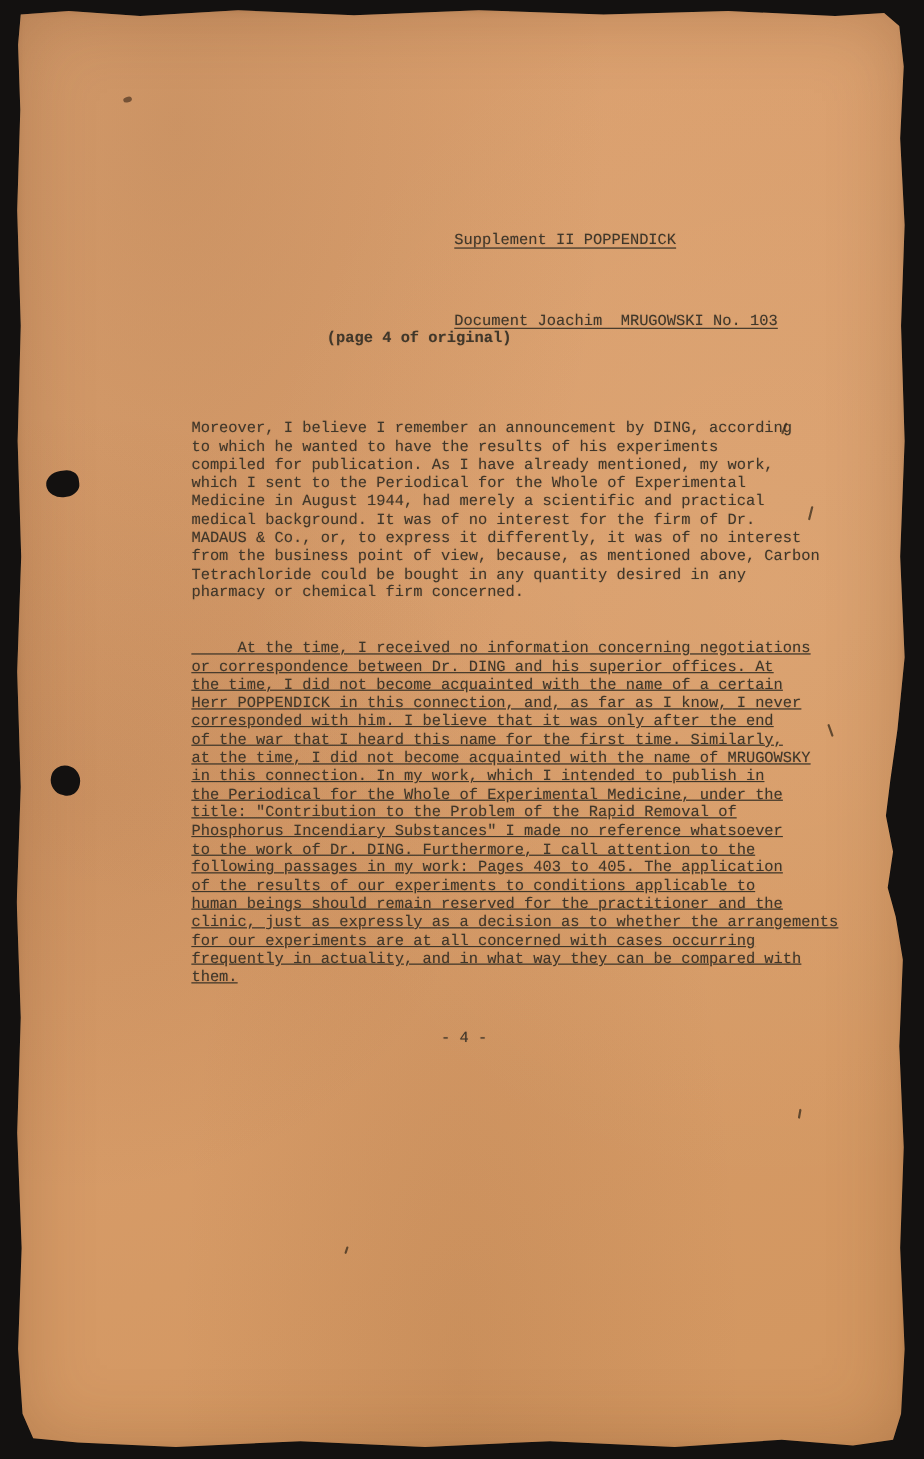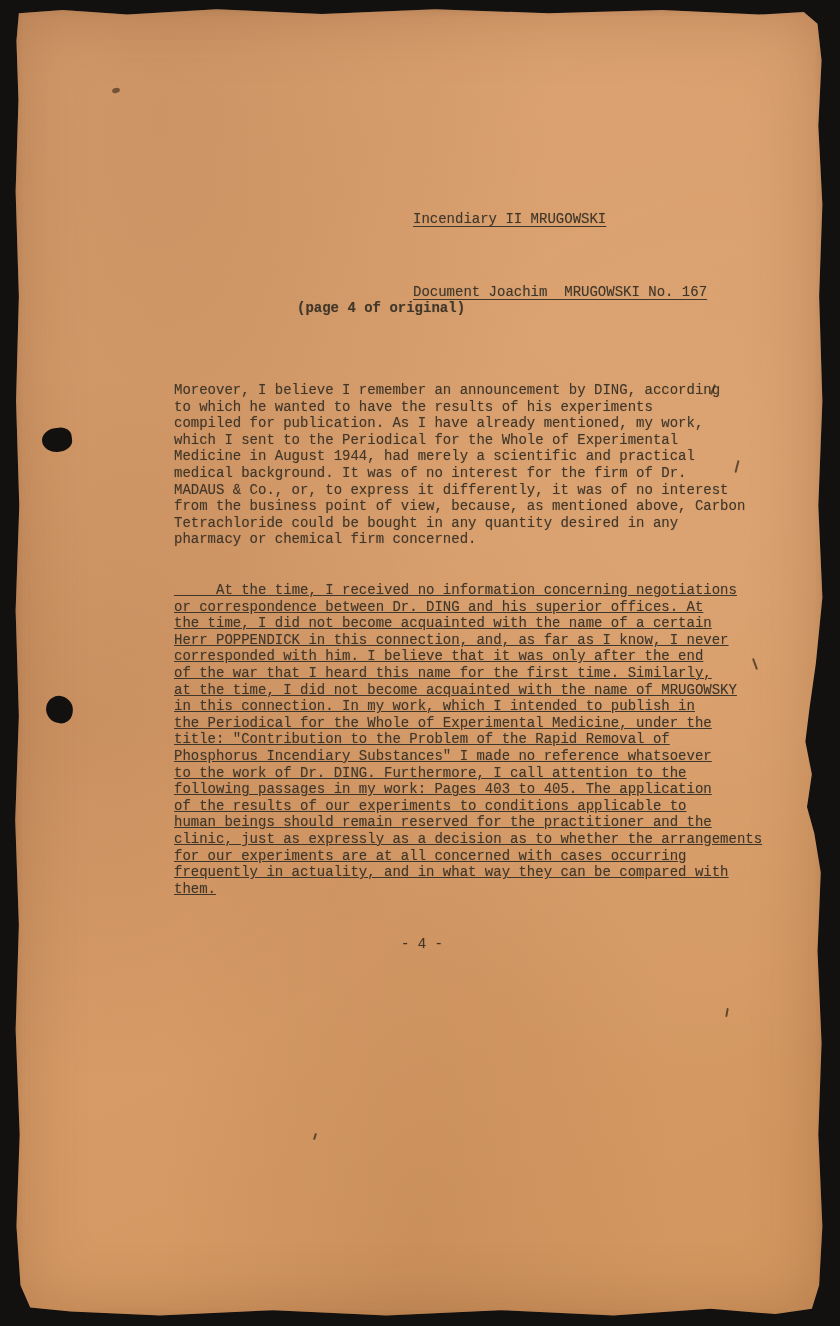--- a/index.html
+++ b/index.html
@@ -121,22 +121,22 @@
   }
 </style>
 </head>
 <body>
 
 <div class="paper">
 
   <div class="speck"></div>
 
   <div class="typewritten doc-header">
-    <div class="hline">Incendiary II MRUGOWSKI</div>
-    <div class="hline">Document Joachim  MRUGOWSKI No. 167</div>
+    <div class="hline">Supplement II POPPENDICK</div>
+    <div class="hline">Document Joachim  MRUGOWSKI No. 103</div>
   </div>
 
   <div class="typewritten page-note">(page 4 of original)</div>
 
   <div class="typewritten para-1">Moreover, I believe I remember an announcement by DING, according
 to which he wanted to have the results of his experiments
 compiled for publication. As I have already mentioned, my work,
 which I sent to the Periodical for the Whole of Experimental
 Medicine in August 1944, had merely a scientific and practical
 medical background. It was of no interest for the firm of Dr.

